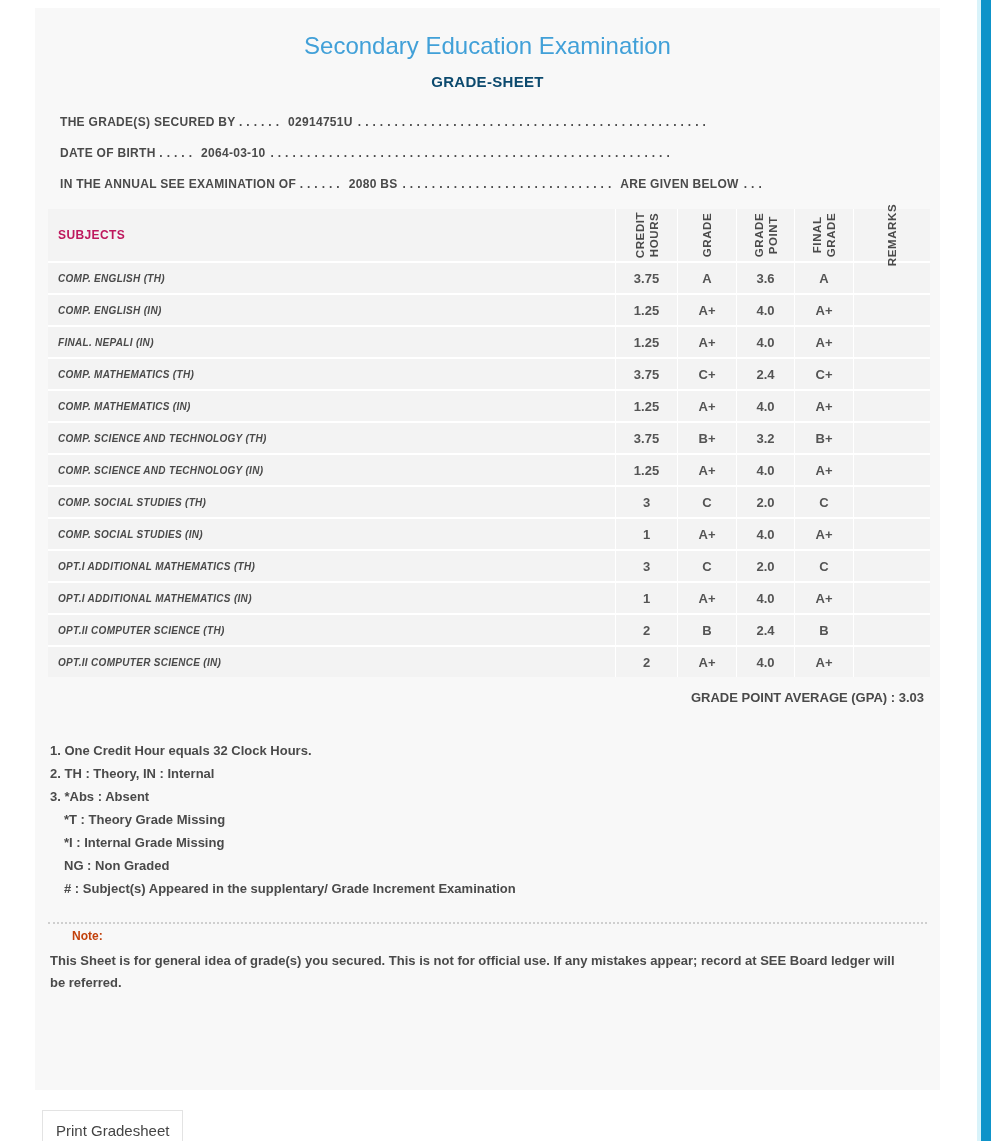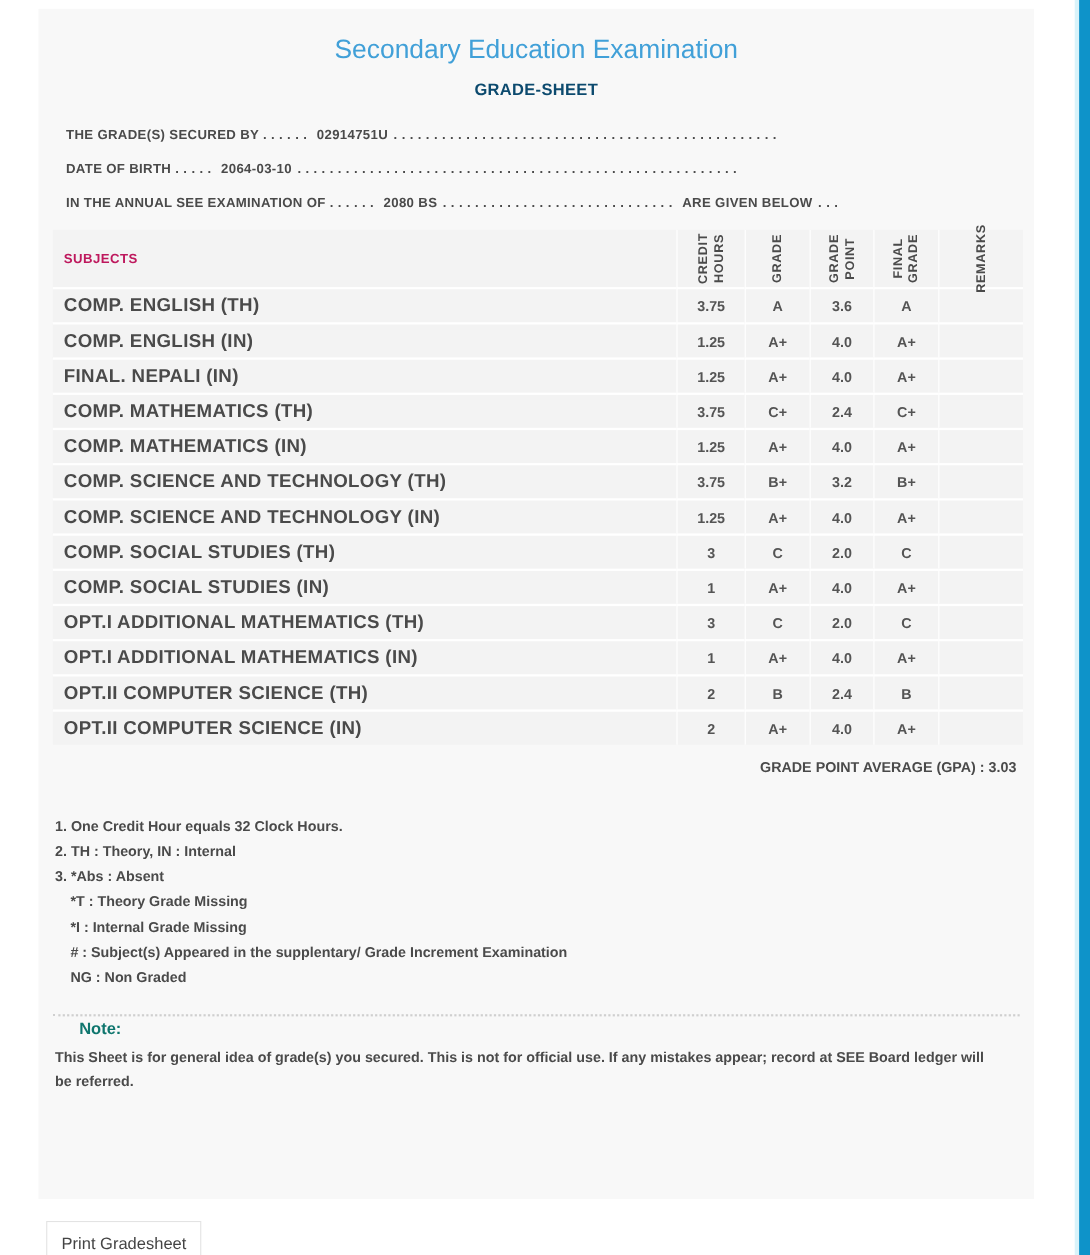--- a/index.html
+++ b/index.html
@@ -52,35 +52,35 @@
   th.vh .vwrap { position: relative; height: 52px; }
   th.vh .vtext {
     position: absolute; left: 50%; top: 50%;
     transform: translate(-50%, -50%) rotate(180deg);
     writing-mode: vertical-rl; white-space: pre-line;
     font-size: 11.5px; line-height: 14px; letter-spacing: 0.6px;
     font-weight: bold; color: #4a4a4a;
   }
   .grade-table td { height: 32px; vertical-align: middle; }
   td.subject-cell {
-    padding-left: 10px; font-size: 17px; font-weight: bold;
-    color: #4a4a4a; letter-spacing: 0.3px; white-space: nowrap; overflow: hidden;
+    padding-left: 10px; font-size: 10px; font-weight: bold;
+    color: #4a4a4a; letter-spacing: 0.3px; white-space: nowrap; overflow: hidden; font-style: italic;
   }
   td.val-cell { text-align: center; font-size: 13px; font-weight: bold; color: #545454; }
 
   .gpa-line {
     margin: 12px 16px 0 0; text-align: right;
     font-size: 13px; font-weight: bold; color: #4a4a4a; line-height: 18px;
   }
   .footnotes { margin: 32px 15px 0 15px; }
   .footnote { font-size: 13px; font-weight: bold; color: #4a4a4a; line-height: 23px; white-space: nowrap; }
   .footnote.indent { padding-left: 14px; }
   .dotted-divider { margin: 22px 13px 0 13px; border-top: 2px dotted #cfcfcf; height: 0; }
   .note-block { margin: 4px 15px 0 15px; }
-  .note-heading { font-size: 15px; font-weight: bold; color: #0f766e; line-height: 16px; padding-left: 22px; }
+  .note-heading { font-size: 12px; font-weight: bold; color: #c2410c; line-height: 16px; padding-left: 22px; }
   .note-body {
     margin-top: 6px; font-size: 13px; font-weight: bold; color: #4a4a4a;
     line-height: 22px; max-width: 850px;
   }
 
   .print-btn {
     position: absolute; left: 42px; top: 1110px;
     background: #ffffff; border: 1px solid #e3e3e3; border-radius: 0;
     padding: 11px 13px; font-family: "Liberation Sans", sans-serif;
     font-size: 15px; color: #444444; cursor: pointer;
@@ -274,23 +274,23 @@
       <div class="footnote">1. One Credit Hour equals 32 Clock Hours.</div>
 
       <div class="footnote">2. TH : Theory, IN : Internal</div>
 
       <div class="footnote">3. *Abs : Absent</div>
 
       <div class="footnote indent">*T : Theory Grade Missing</div>
 
       <div class="footnote indent">*I : Internal Grade Missing</div>
 
+      <div class="footnote indent">NG : Non Graded</div>
+
       <div class="footnote indent"># : Subject(s) Appeared in the supplentary/ Grade Increment Examination</div>
-
-      <div class="footnote indent">NG : Non Graded</div>
     </div>
 
   <div class="dotted-divider"></div>
 
   <div class="note-block">
     <div class="note-heading">Note:</div>
     <div class="note-body">This Sheet is for general idea of grade(s) you secured. This is not for official use. If any mistakes appear; record at SEE Board ledger will be referred.</div>
   </div>
 
 </div>

